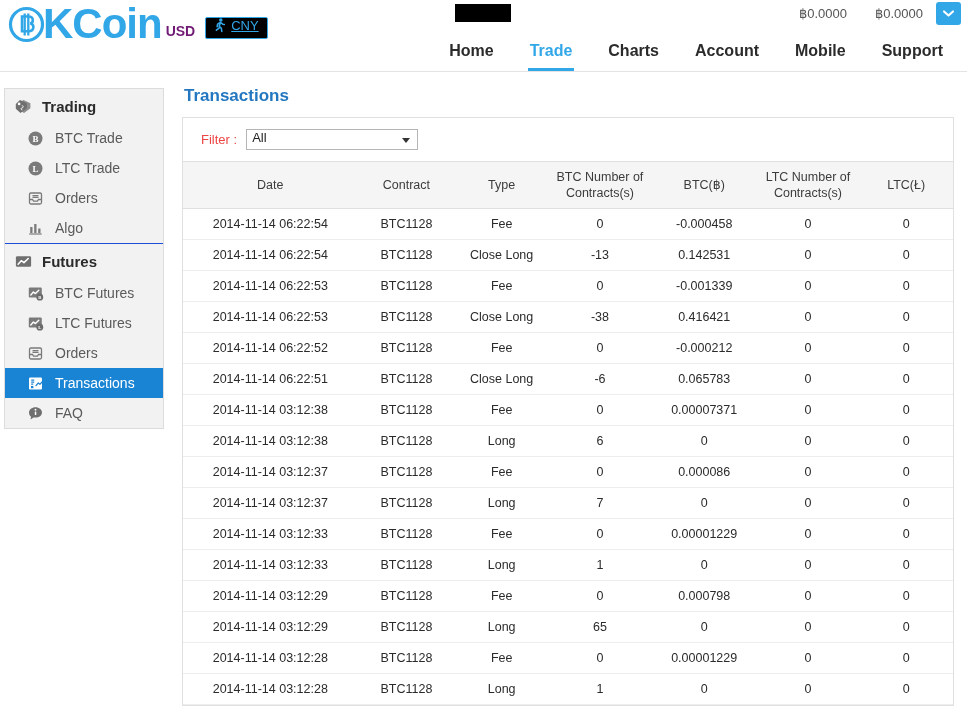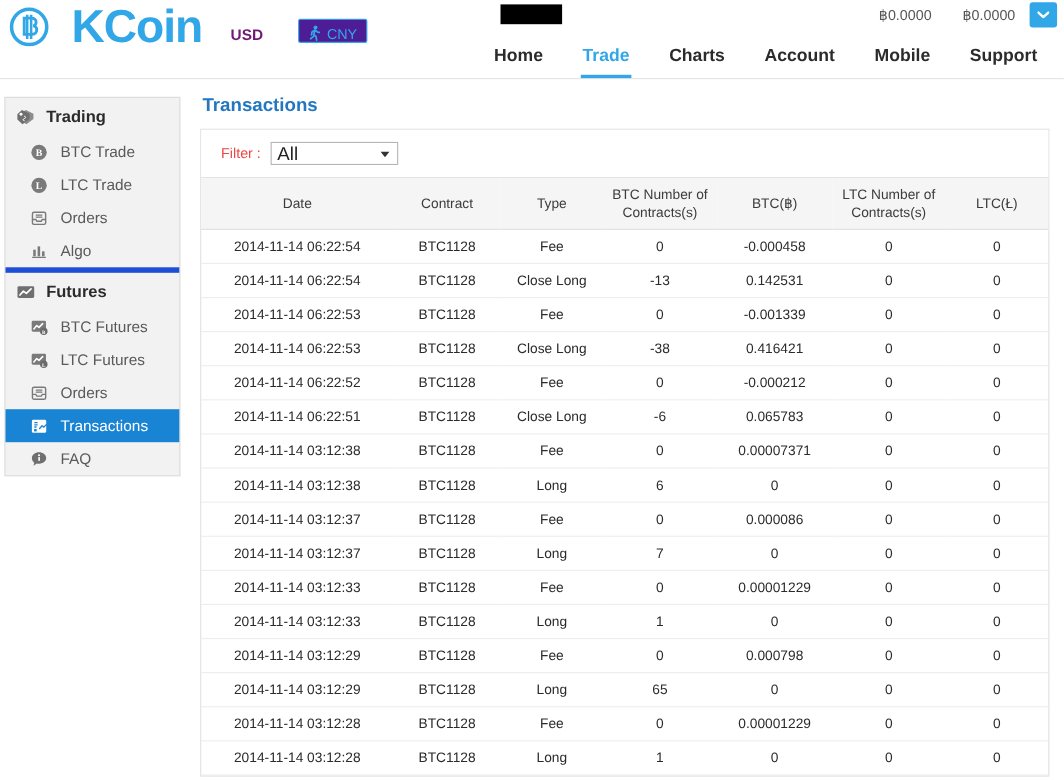--- a/index.html
+++ b/index.html
@@ -20,21 +20,21 @@
   .chrome-seg.orange { left: 571px; width: 34px; height: 4px; background: #f36c00; }
 
   
   .header {
     position: absolute; top: 0; left: 0;
     width: 967px; height: 72px;
     background: #ffffff;
     border-bottom: 1px solid #e3e3e3;
   }
 
-  .brand { position: absolute; left: 8px; top: 2px; display: flex; align-items: center; gap: 22px; }
+  .brand { position: absolute; left: 8px; top: 2px; display: flex; align-items: center; }
   .logo-wordmark {
     font-size: 42px;
     font-weight: bold;
     color: #32a7e8;
     letter-spacing: -1px;
     line-height: 44px;
     display: flex;
     align-items: center;
   }
   .btc-sym {
@@ -53,26 +53,27 @@
     margin-top: 14px;
   }
   .cur-toggle {
     margin-left: 10px;
     margin-top: 7px;
     border: 1px solid #32a7e8;
     border-radius: 2px;
     height: 22px;
     padding: 0 8px;
     display: flex;
-    align-items: flex-end;
+    align-items: flex-start;
     gap: 6px;
     color: #32a7e8;
     font-size: 13px;
     cursor: pointer;
-    background: #4c1d95;
+    background: #000000;
+    text-decoration: underline;
   }
   .run-icon svg { display: block; }
 
   .redaction {
     position: absolute;
     left: 455px; top: 4px;
     width: 56px; height: 18px;
     background: #000000;
   }
 
@@ -124,21 +125,21 @@
 
   
   .sidebar {
     position: absolute;
     left: 4px; top: 88px;
     width: 160px;
     background: #f2f2f2;
     border: 1px solid #dcdcdc;
     text-align: right;
   }
-  .side-group + .side-group { border-top: 5px solid #1d4ed8; }
+  .side-group + .side-group { border-top: 1px solid #1d4ed8; }
   .side-head {
     display: flex; align-items: center;
     height: 34px;
     padding-left: 10px;
     gap: 10px;
     font-size: 15px;
     font-weight: bold;
     color: #2b2b2b;
   }
   .side-item {
@@ -171,24 +172,24 @@
     height: 44px;
     display: flex;
     align-items: center;
     padding-left: 18px;
     gap: 9px;
     border-bottom: 1px solid #e0e0e0;
     background: #ffffff;
   }
   .filter-label { font-size: 13px; color: #ef4444; }
   .filter-select {
-    width: 116px; height: 21px;
+    width: 172px; height: 21px;
     border: 1px solid #b5b5b5;
     background: #ffffff;
-    font-size: 17px;
+    font-size: 13px;
     color: #222;
     display: flex; 
     padding: 0 5px;
     position: relative;
     cursor: pointer;
   }
   .filter-select .caret {
     position: absolute; right: 7px; top: 50%;
     margin-top: -2px;
     width: 0; height: 0;

